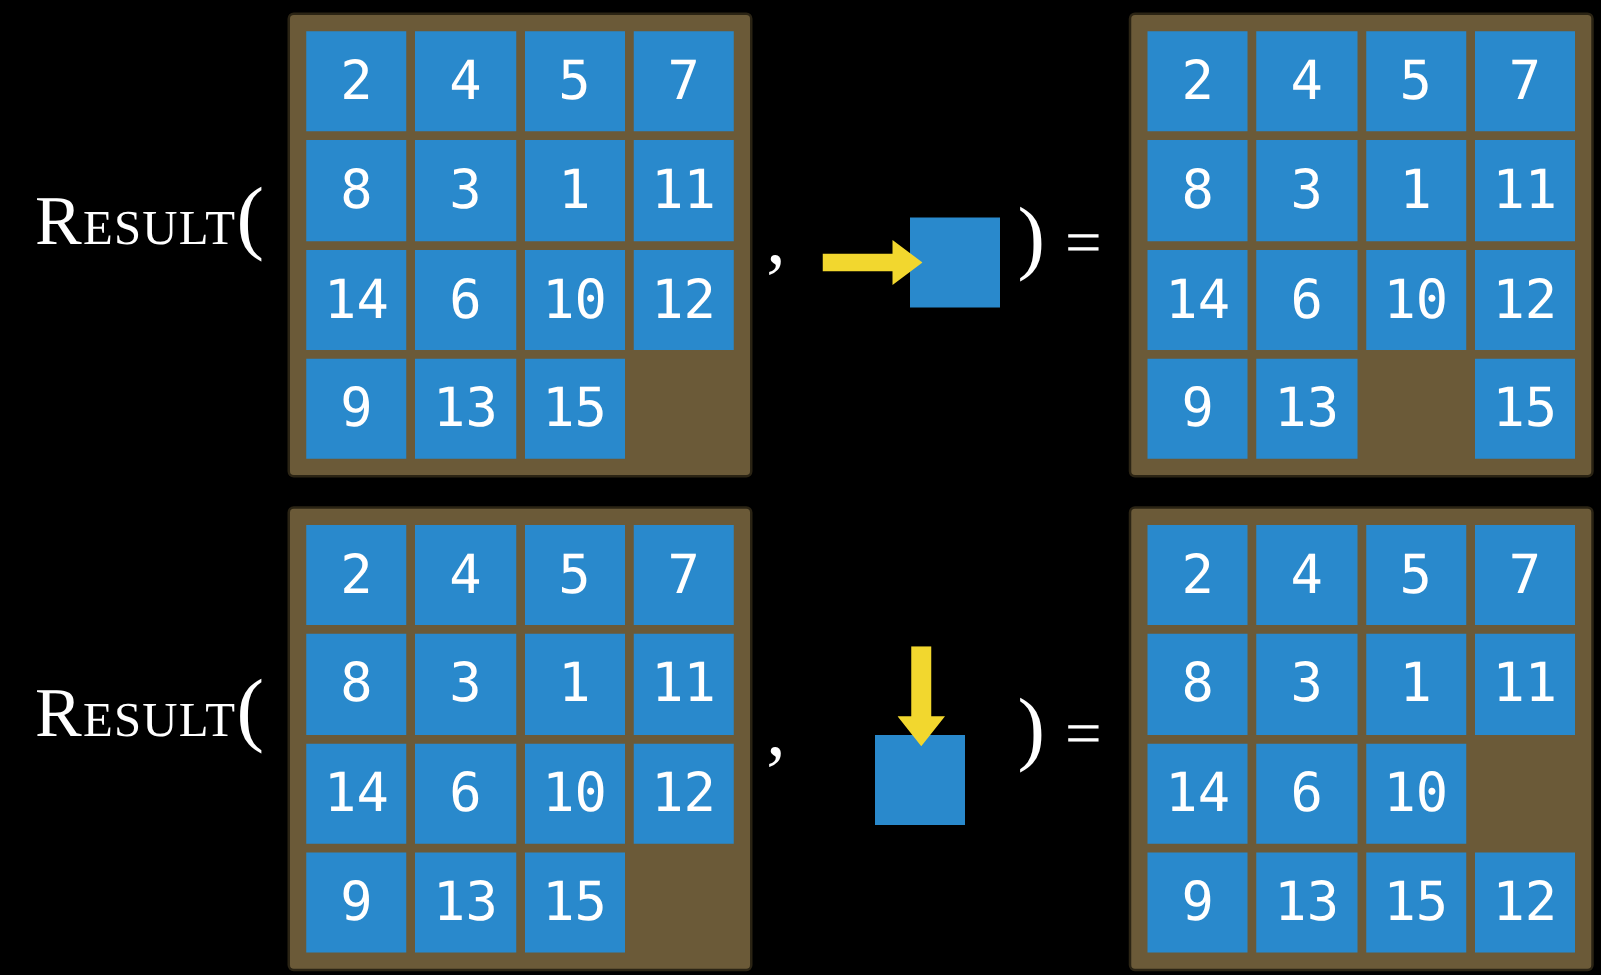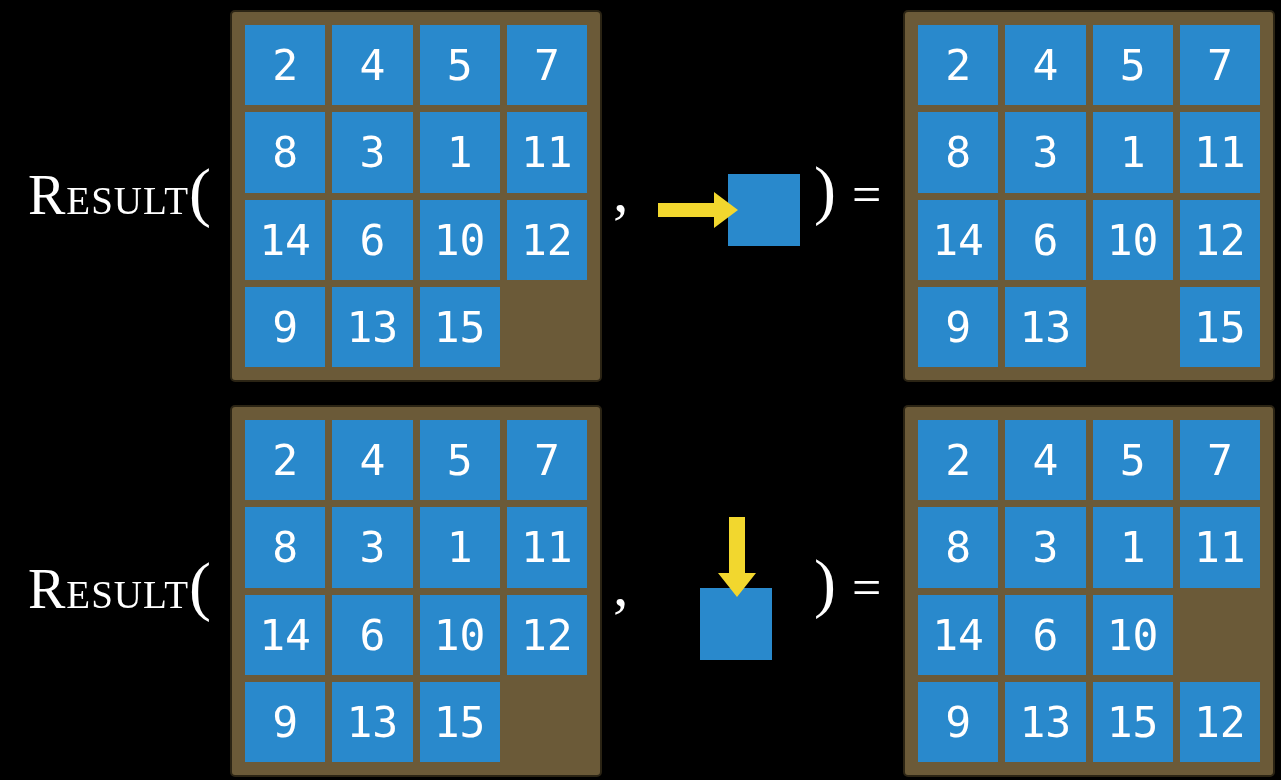--- a/index.html
+++ b/index.html
@@ -18,21 +18,21 @@
     width:1281px;height:780px;
     background:var(--background);
     overflow:hidden;
     font-family:"Liberation Serif", serif;
   }
   
   .func-label{
     position:absolute;
     color:var(--text_white);
     white-space:nowrap;
-    line-height:84px;
+    line-height:48px;
     height:80px;
   }
   .func-name{
     font-size:56px;
     font-variant:small-caps;
     letter-spacing:1px;
   }
   .big-paren{
     font-size:66px;
     font-weight:400;

